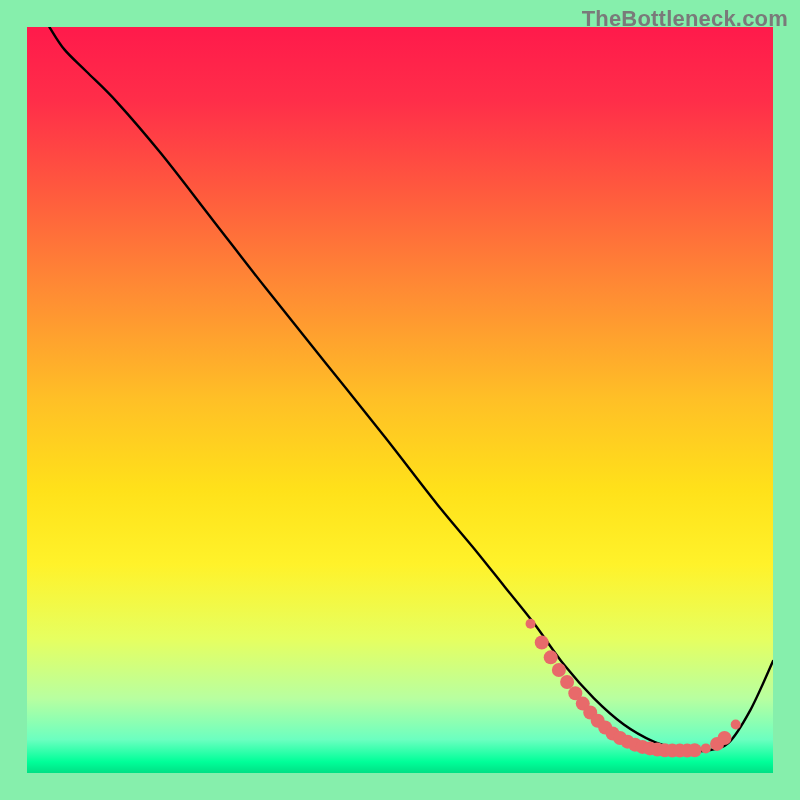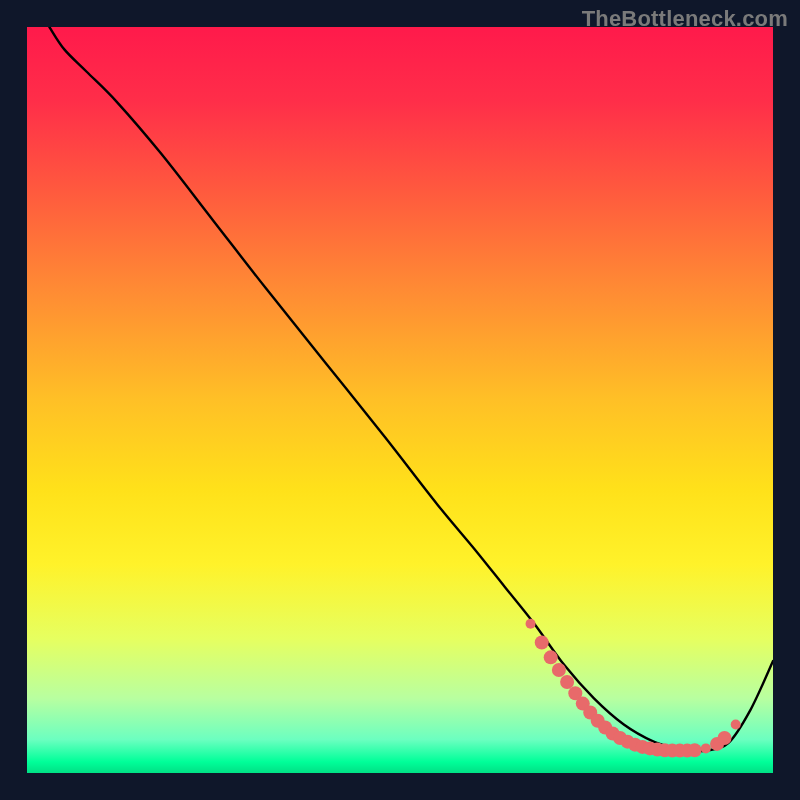--- a/index.html
+++ b/index.html
@@ -8,21 +8,21 @@
     width: 800px;
     height: 800px;
     background: #000;
     overflow: hidden;
     font-family: Arial, Helvetica, sans-serif;
   }
   .stage {
     position: relative;
     width: 800px;
     height: 800px;
-    background: #0f172a;
+    background: #86efac;
   }
   .plot {
     position: absolute;
     left: 27px;
     top: 27px;
     width: 746px;
     height: 746px;
   }
   .watermark {
     position: absolute;

